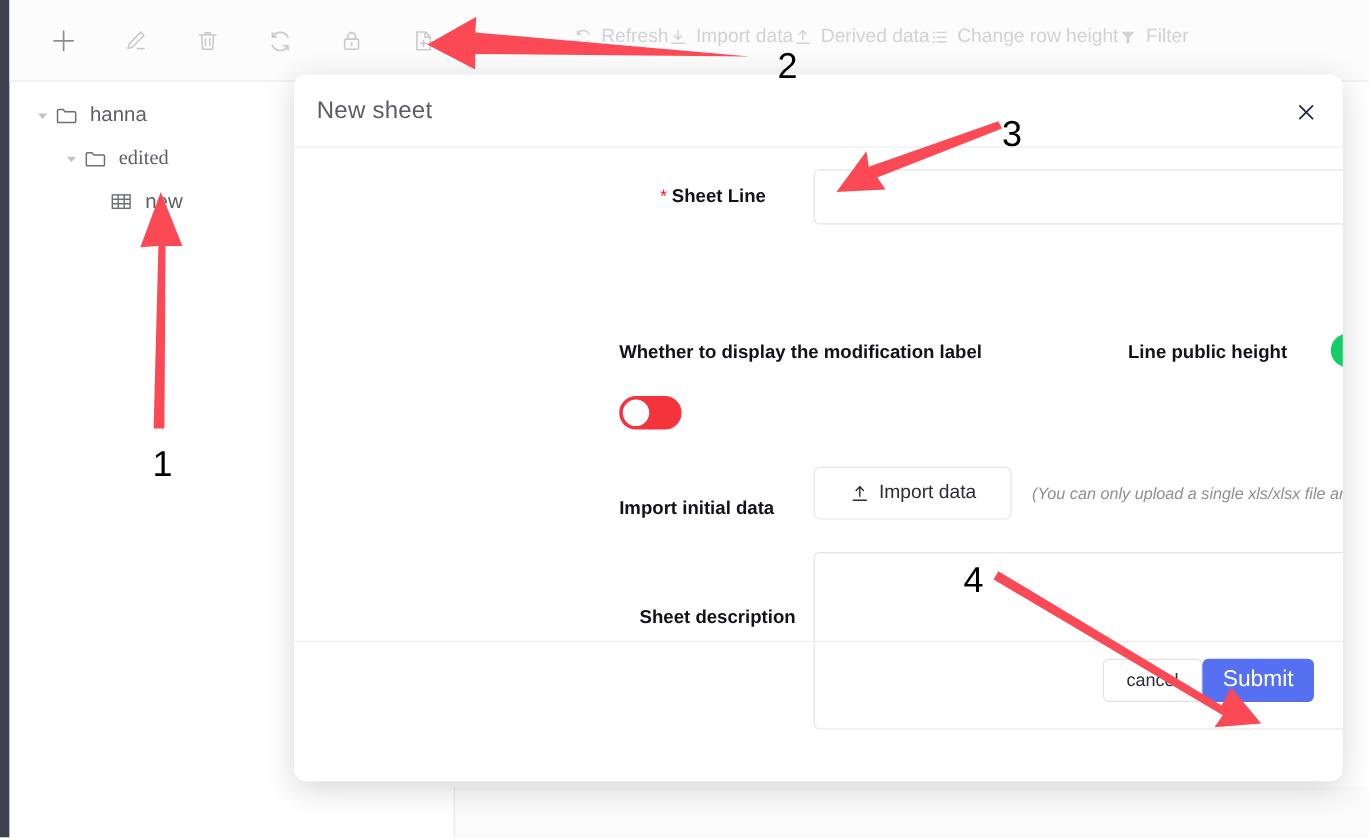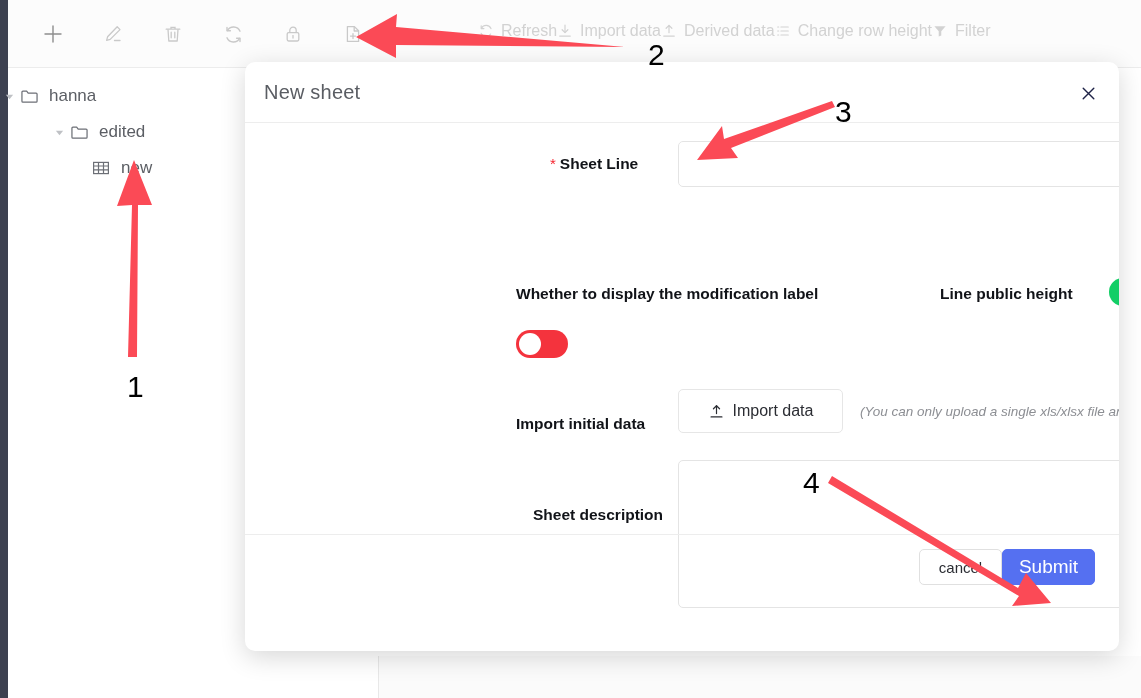--- a/index.html
+++ b/index.html
@@ -68,22 +68,22 @@
     width:18px;height:18px;display:flex;align-items:center;justify-content:center;
     color:#bfc1c5;flex:0 0 auto;
   }
   .tw-caret svg{display:block;}
   .tw-ico{
     width:22px;height:20px;display:flex;align-items:center;justify-content:center;
     color:#6c6f76;flex:0 0 auto;margin-right:9px;
   }
   .tw-ico svg{display:block;}
   .tw-label{color:#5b5e64;}
-  .lvl1{}
-  .lvl2{padding-left:50px;}
+  .lvl1{padding-left:26px;}
+  .lvl2{padding-left:50px;font-family:Liberation Serif, serif;}
   .lvl3{padding-left:90px;}
 
   
   #modal{
     position:absolute;left:245px;top:62px;width:874px;height:589px;
     background:#ffffff;border-radius:10px;
     box-shadow:0 6px 26px rgba(0,0,0,.16);
     overflow:hidden;
   }
   #modal-head{

